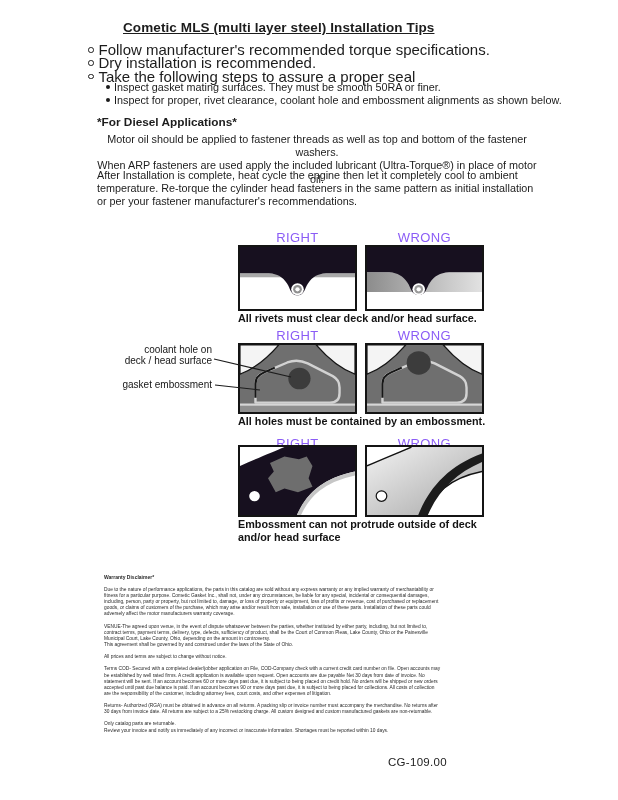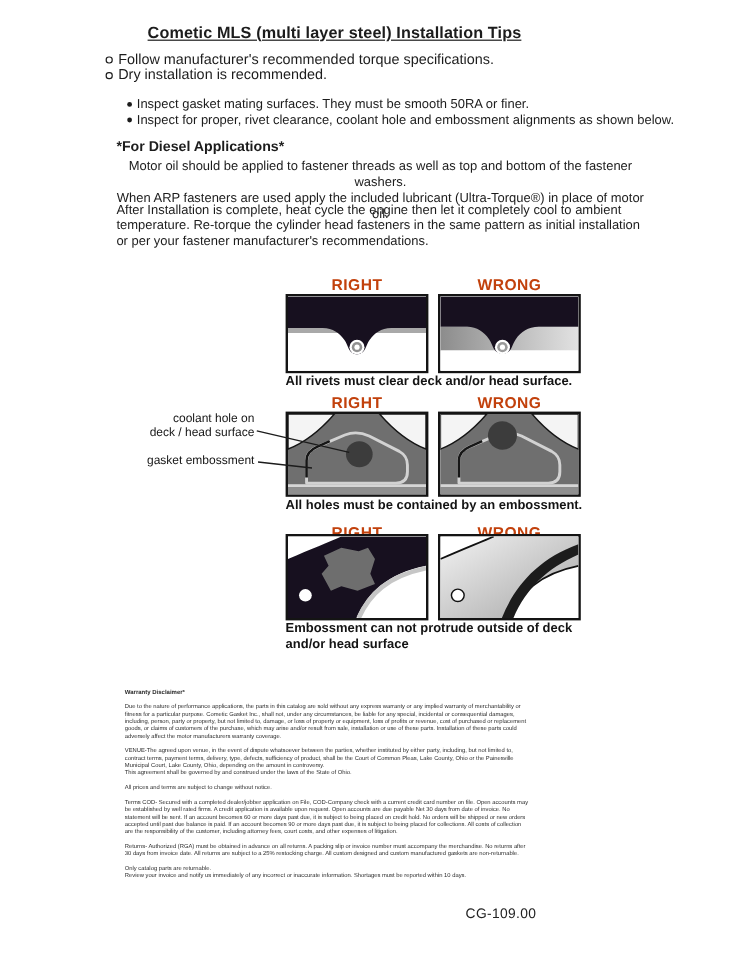--- a/index.html
+++ b/index.html
@@ -3,31 +3,31 @@
 <meta charset="utf-8">
 <style>
   html,body{margin:0;padding:0;background:#fff;}
   .page{
     position:relative;width:618px;height:800px;background:#ffffff;overflow:hidden;
     font-family:"Liberation Sans", sans-serif;color:#1c1c1c;
   }
   .abs{position:absolute;}
   
   .title{left:97px;top:20px;font-size:13.5px;font-weight:bold;text-decoration:underline;letter-spacing:.1px;margin-left:26px;}
-  .bullets{left:88px;top:43px;font-size:12px;line-height:13.4px;}
+  .bullets{left:88px;top:43px;font-size:15px;line-height:13.4px;}
   .subbullets{left:106px;top:81px;font-size:10.8px;line-height:13.4px;}
   .b-row{display:flex;align-items:flex-start;}
   .dot-o{flex:0 0 auto;width:3.5px;height:3.5px;border:1px solid #1c1c1c;border-radius:50%;margin:4px 5px 0 0;}
   .dot-f{flex:0 0 auto;width:4px;height:4px;background:#1c1c1c;border-radius:50%;margin:4px 4px 0 0;}
   
   .diesel-h{left:97px;top:115px;font-size:11.8px;font-weight:bold;}
   .body-p{left:97px;font-size:10.8px;line-height:13.2px;white-space:pre-line;width:440px;}
   .p1{top:133px;text-align:center;} .p2{top:169px;} .note{top:215px;}
   
-  .dg-label{font-size:13px;letter-spacing:.4px;width:119px;text-align:center;color:#c2410c;font-weight:bold;}
+  .dg-label{font-size:13px;letter-spacing:.4px;width:119px;text-align:center;color:#8b5cf6;}
   .dg-box{width:119px;border:2.5px solid #141414;box-sizing:border-box;background:#fff;}
   .dg-box svg{display:block;width:100%;height:100%;}
   .r1{height:66px;top:245px;} .r2{height:71px;top:343px;} .r3{height:72px;top:445px;}
   .colA{left:238px;} .colB{left:365px;}
   .lr1{top:230px;} .lr2{top:328px;} .lr3{top:436px;}
   .caption{font-size:10.8px;font-weight:bold;line-height:12.5px;white-space:pre-line;color:#141414;}
   .c1{left:238px;top:312px;} .c2{left:238px;top:415px;} .c3{left:238px;top:518px;}
   .ann{font-size:10px;line-height:11.3px;text-align:right;white-space:pre-line;color:#161616;}
   .ann1{left:118px;width:94px;top:344px;}
   .ann2{left:116px;width:96px;top:379px;}
@@ -50,20 +50,24 @@
   <div class="abs title">Cometic MLS (multi layer steel) Installation Tips</div>
 
   <div class="abs bullets">
     <div class="b-row">
       <span class="dot-o"></span>
       <span>Follow manufacturer's recommended torque specifications.</span>
     </div>
     <div class="b-row">
       <span class="dot-o"></span>
       <span>Dry installation is recommended.</span>
+    </div>
+    <div class="b-row">
+      <span class="dot-o"></span>
+      <span>Take the following steps to assure a proper seal</span>
     </div>
   </div>
 
   <div class="abs subbullets">
     <div class="b-row">
       <span class="dot-f"></span>
       <span>Inspect gasket mating surfaces.  They must be smooth 50RA or finer.</span>
     </div>
     <div class="b-row">
       <span class="dot-f"></span>

